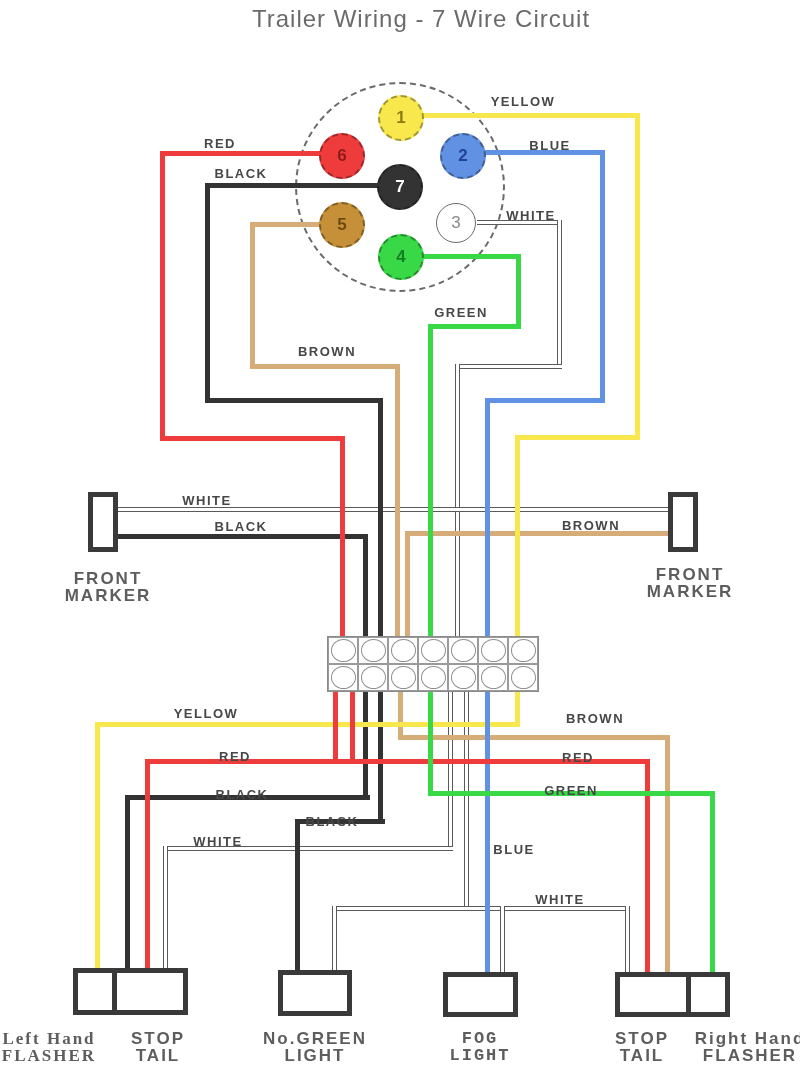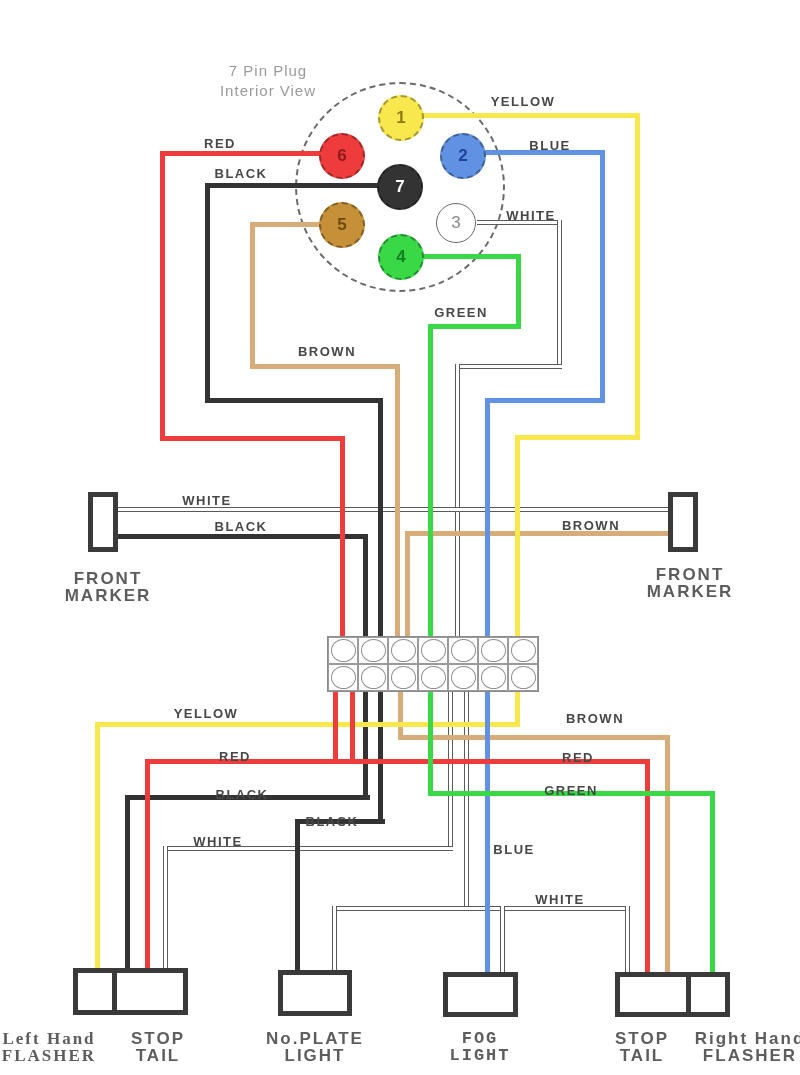--- a/index.html
+++ b/index.html
@@ -26,21 +26,21 @@
   .box-divider{position:absolute;top:0;bottom:0;width:5px;background:#3a3a3a;}
   #terminal-block{position:absolute;left:327px;top:636px;border:1px solid #8a8a8a;background:#fff;
                   display:grid;grid-template-columns:repeat(7,30px);grid-template-rows:27px 27px;z-index:5;}
   .terminal-cell{border:1px solid #9a9a9a;display:flex;align-items:center;justify-content:center;box-sizing:border-box;}
   .terminal-circle{width:23px;height:21px;border:1px solid #8f8f8f;border-radius:50%;background:#fff;}
 </style>
 </head>
 <body>
 
 <div id="diagram">
-  <div id="plug-caption"><span>7 Pin Plug</span><br><span>Interior View</span></div>
+  <div id="title">Trailer Wiring - 7 Wire Circuit</div>
   <div id="plug-circle"></div>
   <div id="wires-layer">
       <div>
         <div class="seg white-seg" style="left: 477px; top: 220px; width: 85px; height: 5px; border-style: solid none; border-width: 1px;"></div>
         <div class="seg white-seg" style="left: 557px; top: 220px; width: 5px; height: 149px; border-style: none solid; border-width: 1px;"></div>
         <div class="seg white-seg" style="left: 457px; top: 364px; width: 105px; height: 5px; border-style: solid none; border-width: 1px;"></div>
         <div class="seg white-seg" style="left: 455px; top: 364px; width: 5px; height: 273px; border-style: none solid; border-width: 1px;"></div>
       </div>
       <div>
         <div class="seg white-seg" style="left: 118px; top: 507px; width: 550px; height: 5px; border-style: solid none; border-width: 1px;"></div>
@@ -231,21 +231,21 @@
       </div>
       <div class="comp-label" style="left: 49px; top: 1030px; font-family: Liberation Serif, serif;">
         <div>Left Hand</div>
         <div>FLASHER</div>
       </div>
       <div class="comp-label" style="left: 158px; top: 1030px;">
         <div>STOP</div>
         <div>TAIL</div>
       </div>
       <div class="comp-label" style="left: 315px; top: 1030px;">
-        <div>No.PLATE</div>
+        <div>No.GREEN</div>
         <div>LIGHT</div>
       </div>
       <div class="comp-label" style="left: 480px; top: 1030px; font-family: Liberation Mono, monospace;">
         <div>FOG</div>
         <div>LIGHT</div>
       </div>
       <div class="comp-label" style="left: 642px; top: 1030px;">
         <div>STOP</div>
         <div>TAIL</div>
       </div>

